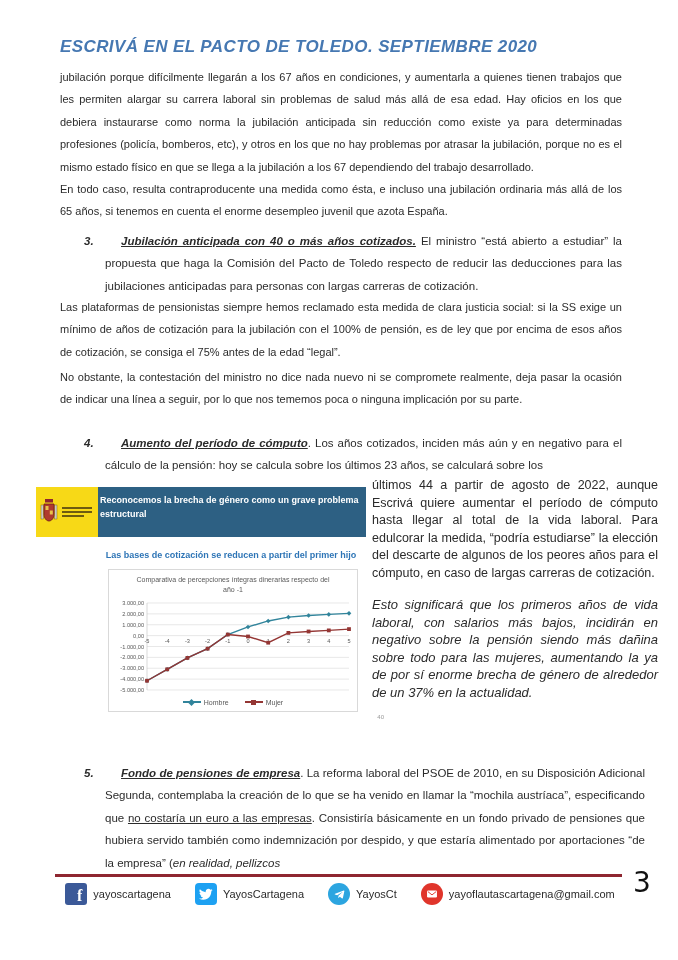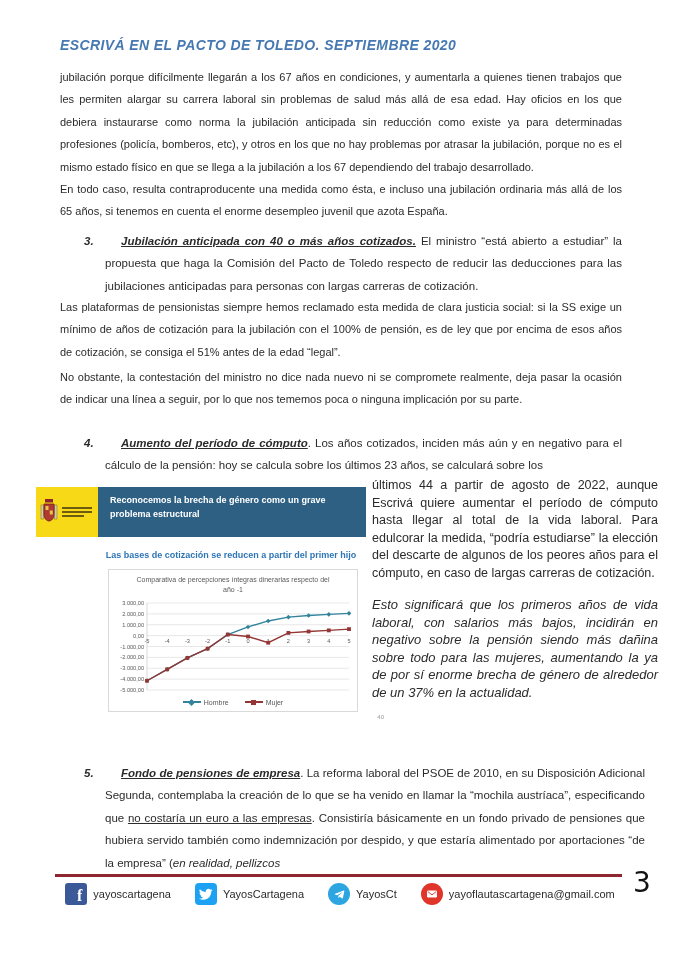--- a/index.html
+++ b/index.html
@@ -1,19 +1,19 @@
 <!DOCTYPE html>
 <html><head>
 <meta charset="utf-8">
 <style>
   html,body{margin:0;padding:0;background:#ffffff;}
   .page{position:relative;width:678px;height:960px;background:#ffffff;overflow:hidden;
         font-family:"Liberation Sans",sans-serif;color:#2b2b2b;}
   .abs{position:absolute;}
-  .doc-header{left:60px;top:37px;width:560px;font-size:14px;font-weight:bold;font-style:italic;
+  .doc-header{left:60px;top:37px;width:560px;font-size:17px;font-weight:bold;font-style:italic;
               color:#4678B2;letter-spacing:.4px;}
   .para{font-size:11px;line-height:22.4px;text-align:justify;}
   .p1{left:60px;top:66px;width:562px;}
   .p2{left:60px;top:178px;width:562px;}
   .p3{left:60px;top:296px;width:562px;}
   .p4{left:60px;top:366px;width:562px;}
   .numitem{display:flex;font-size:11.5px;line-height:22.4px;}
   .numitem .num{flex:0 0 21px;font-weight:bold;font-style:italic;}
   .numitem p{margin:0;text-align:justify;flex:1;}
   .item3{left:84px;top:230px;width:538px;}
@@ -23,21 +23,21 @@
   .uline{text-decoration:underline;}
   .ital{font-style:italic;}
   
   .figure{left:36px;top:487px;width:330px;}
   .fig-head{display:flex;height:50px;}
   .logo-box{flex:0 0 62px;background:#F7D917;display:flex;align-items:center;gap:3px;padding:2px 3px;box-sizing:border-box;}
   .logo-lines{display:flex;flex-direction:column;gap:2px;}
   .logo-lines i{display:block;width:30px;height:2px;background:#6d5b10;}
   .logo-lines i:nth-child(3){width:22px;}
   .banner{flex:1;background:#2D6083;color:#ffffff;font-weight:bold;font-size:9px;line-height:1.5;
-          padding:7px 12px;box-sizing:border-box;}
+          padding:7px 2px;box-sizing:border-box;}
   .fig-caption{margin:13px 0 0 60px;width:270px;text-align:center;color:#2E75B6;font-weight:bold;font-size:9px;}
   .chart-card{margin:9px 0 0 72px;width:250px;border:1px solid #d9d9d9;background:#ffffff;
               box-sizing:border-box;padding:5px 2px 3px 2px;}
   .chart-title{text-align:center;color:#595959;font-size:7px;line-height:1.45;width:200px;margin:0 auto;}
   .chart-svg{display:block;width:100%;margin-top:2px;font-family:"Liberation Sans",sans-serif;}
   .chart-legend{display:flex;justify-content:center;gap:16px;align-items:center;
                 font-size:7px;color:#595959;margin:1px 0 2px;}
   .legend-item{display:flex;align-items:center;gap:3px;}
   .legend-swatch{position:relative;width:18px;height:8px;display:inline-block;}
   .legend-swatch .bar{position:absolute;left:0;top:3px;width:18px;height:1.5px;}
@@ -69,21 +69,21 @@
   <div class="abs doc-header">ESCRIVÁ EN EL PACTO DE TOLEDO. SEPTIEMBRE 2020</div>
 
   <div class="abs para p1">jubilación porque difícilmente llegarán a los 67 años en condiciones, y aumentarla a quienes tienen trabajos que les permiten alargar su carrera laboral sin problemas de salud más allá de esa edad. Hay oficios en los que debiera instaurarse como norma la jubilación anticipada sin reducción como existe ya para determinadas profesiones (policía, bomberos, etc), y otros en los que no hay problemas por atrasar la jubilación, porque no es el mismo estado físico en que se llega a la jubilación a los 67 dependiendo del trabajo desarrollado.</div>
   <div class="abs para p2">En todo caso, resulta contraproducente una medida como ésta, e incluso una jubilación ordinaria más allá de los 65 años, si tenemos en cuenta el enorme desempleo juvenil que azota España.</div>
 
   <div class="abs numitem item3">
     <span class="num">3.</span>
     <p><span class="item-heading">Jubilación anticipada con 40 o más años cotizados.</span><span> El ministro “está abierto a estudiar” la propuesta que haga la Comisión del Pacto de Toledo respecto de reducir las deducciones para las jubilaciones anticipadas para personas con largas carreras de cotización.</span></p>
   </div>
 
-  <div class="abs para p3">Las plataformas de pensionistas siempre hemos reclamado esta medida de clara justicia social: si la SS exige un mínimo de años de cotización para la jubilación con el 100% de pensión, es de ley que por encima de esos años de cotización, se consiga el 51% antes de la edad “legal”.</div>
+  <div class="abs para p3">Las plataformas de pensionistas siempre hemos reclamado esta medida de clara justicia social: si la SS exige un mínimo de años de cotización para la jubilación con el 100% de pensión, es de ley que por encima de esos años de cotización, se consiga el 75% antes de la edad “legal”.</div>
   <div class="abs para p4">No obstante, la contestación del ministro no dice nada nuevo ni se compromete realmente, deja pasar la ocasión de indicar una línea a seguir, por lo que nos tememos poca o ninguna implicación por su parte.</div>
 
   <div class="abs numitem item4">
     <span class="num">4.</span>
     <p><span class="item-heading">Aumento del período de cómputo</span><span>. Los años cotizados, inciden más aún y en negativo para el cálculo de la pensión: hoy se calcula sobre los últimos 23 años, se calculará sobre los</span></p>
   </div>
 
   <div class="abs figure" style="position:absolute;">
     <div class="fig-head">
       <div class="logo-box">

